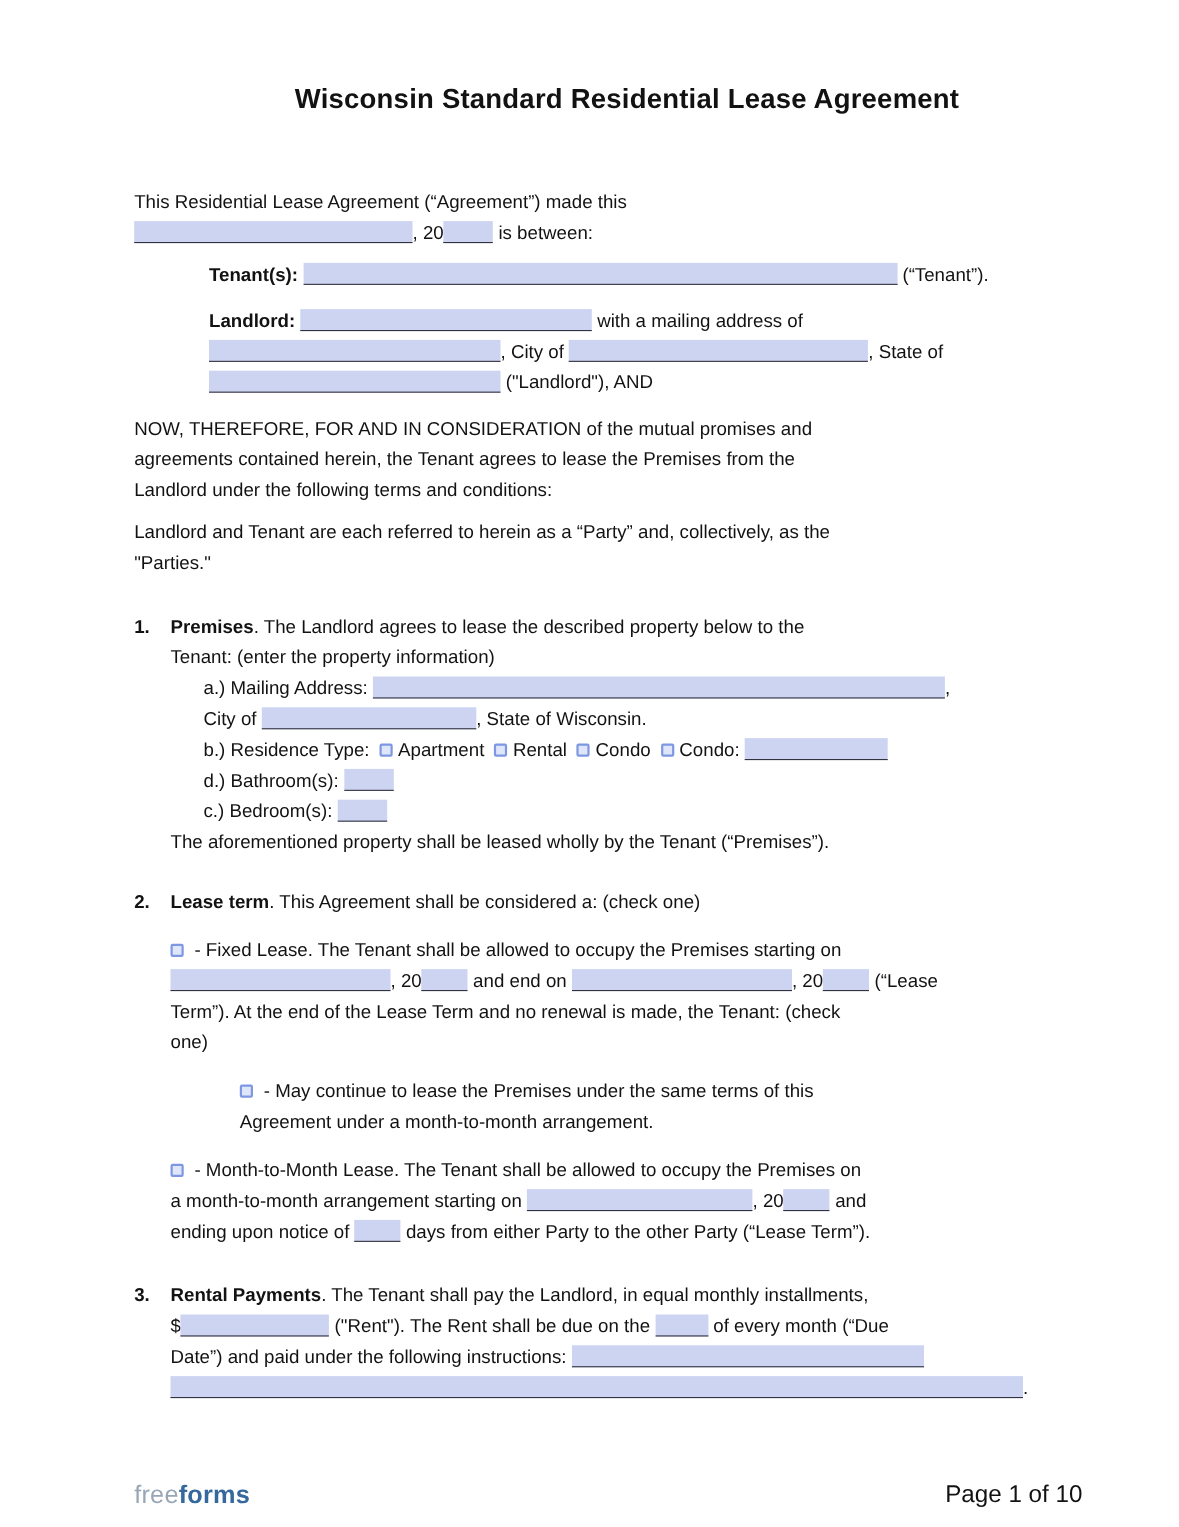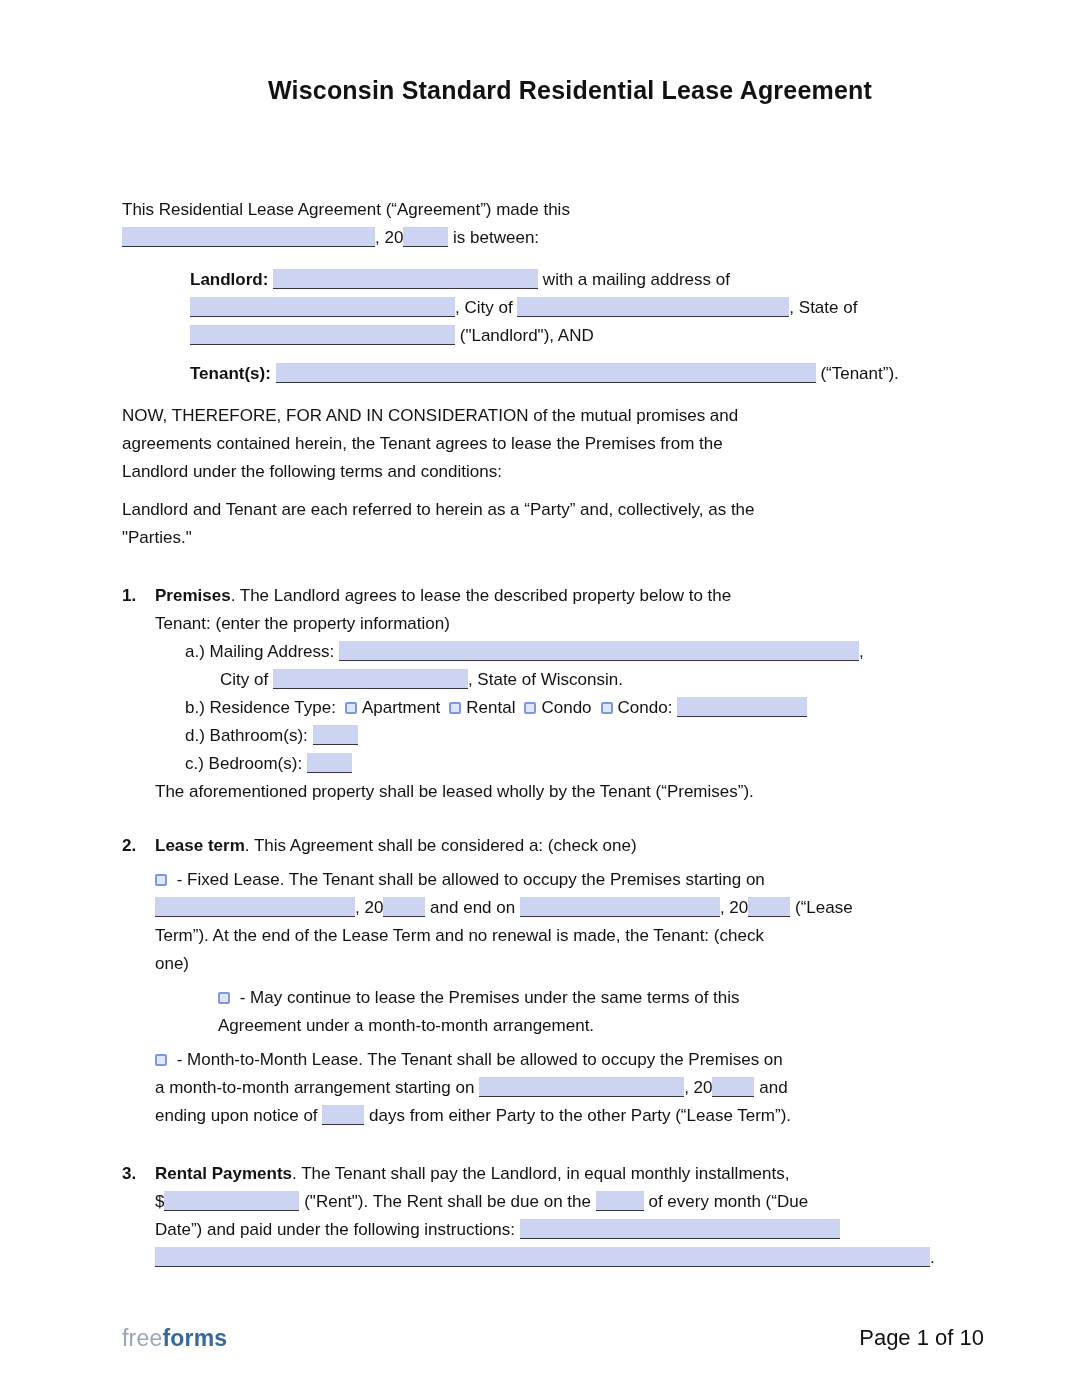--- a/index.html
+++ b/index.html
@@ -6,35 +6,35 @@
   html,body { background:#ffffff; }
   body {
     width:1072px; height:1388px; position:relative; overflow:hidden;
     font-family:"Liberation Sans", sans-serif;
     font-size:17px; line-height:28px; color:#121212;
   }
   .page { padding:74px 54px 0 122px; }
   h1.title { text-align:center; font-size:25px; line-height:32px; font-weight:bold; letter-spacing:.2px; }
 
   .para { margin-top:14px; }
-  .mt-intro { margin-top:90px; }
+  .mt-intro { margin-top:64px; }
   .mt-sm { margin-top:10px; }
   .mt-md { margin-top:14px; }
   .mt-item1 { margin-top:30px; }
   .mt-item2 { margin-top:26px; }
   .mt-item3 { margin-top:30px; }
-  .mt6 { margin-top:6px; }
+  .mt6 { margin-top:16px; }
 
   .indent1 { margin-left:68px; }
 
   .item { display:flex; }
   .item .num { width:33px; font-weight:bold; flex:0 0 33px; }
   .item .ibody { flex:1; min-width:0; }
   .sub { margin-left:30px; }
-  .a2 { margin-left:35px; }
+  .a2 { }
   .subopt { margin-left:63px; }
 
   b, .bold { font-weight:bold; }
 
   .fld {
     display:inline-block; height:20px; vertical-align:-4px;
     background:var(--field-fill, #ccd4f2);
     border-bottom:1.6px solid var(--field-underline, #33333f);
   }
   .w42{width:42px} .w45{width:45px} .w48{width:48px}
@@ -45,21 +45,21 @@
 
   .cb {
     display:inline-block; width:12px; height:12px; vertical-align:-1px;
     border:2px solid var(--checkbox-border, #7d97e2);
     background:var(--checkbox-fill, #dfe6f9);
     border-radius:2px; margin:0 5px 0 9px;
   }
   .cb.first { margin-left:0; }
 
   .footer {
-    position:absolute; left:0; right:0; bottom:36px;
+    position:absolute; left:0; right:0; bottom:16px;
     padding:0 88px 0 122px;
     display:flex; justify-content:space-between; align-items:flex-end;
   }
   .brand { font-size:23px; letter-spacing:.2px; }
   .brand .free  { color:var(--brand-free, #98a6b6); font-weight:400; }
   .brand .forms { color:var(--brand-forms, #35689c); font-weight:700; }
   .pageno { font-size:22px; color:#121212; }
 </style>
 </head>
 <body>
@@ -67,34 +67,34 @@
 <div class="page">
 
   <h1 class="title">Wisconsin Standard Residential Lease Agreement</h1>
 
   <p class="para mt-intro">
     <span>This Residential Lease Agreement (“Agreement”) made this</span><br>
     <span class="fld w253"></span><span>, 20</span><span class="fld w45"></span>
     <span>is between:</span>
   </p>
 
+  <p class="para indent1 mt-sm">
+    <b>Tenant(s):</b>
+    <span class="fld w540"></span>
+    <span>(“Tenant”).</span>
+  </p>
+
   <p class="para indent1 mt-md">
     <b>Landlord:</b>
     <span class="fld w265"></span>
     <span>with a mailing address of</span><br>
     <span class="fld w265"></span><span>, City of</span>
     <span class="fld w272"></span><span>, State of</span><br>
     <span class="fld w265"></span>
     <span>("Landlord"), AND</span>
-  </p>
-
-  <p class="para indent1 mt-sm">
-    <b>Tenant(s):</b>
-    <span class="fld w540"></span>
-    <span>(“Tenant”).</span>
   </p>
 
   <p class="para mt-md">
     <span>NOW, THEREFORE, FOR AND IN CONSIDERATION of the mutual promises and</span><br>
     <span>agreements contained herein, the Tenant agrees to lease the Premises from the</span><br>
     <span>Landlord under the following terms and conditions:</span>
   </p>
 
   <p class="para mt-sm">
     <span>Landlord and Tenant are each referred to herein as a “Party” and, collectively, as the</span><br>

